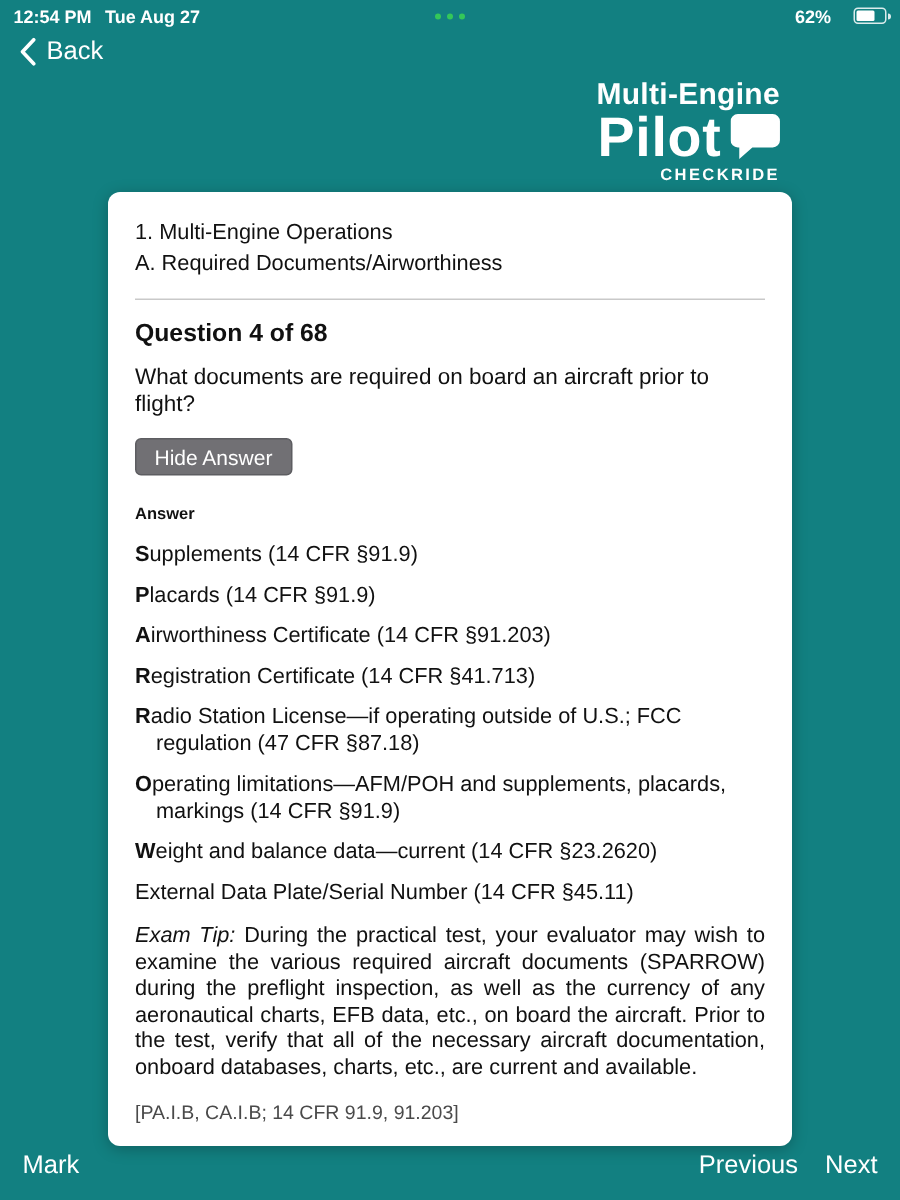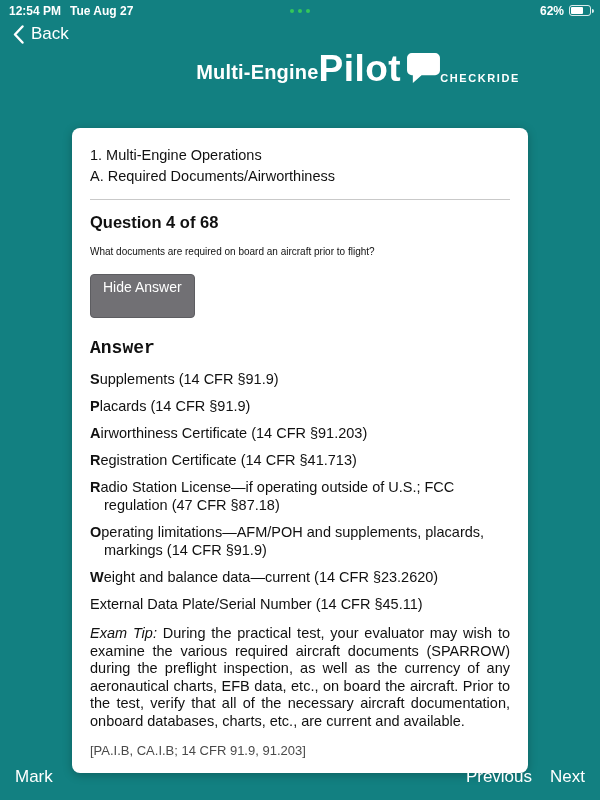--- a/index.html
+++ b/index.html
@@ -16,21 +16,21 @@
 
   
   .status-bar {
     position: absolute; top: 0; left: 0; right: 0; height: 21px;
     display: flex; align-items: center; justify-content: space-between;
     padding: 0 9px; font-size: 12px; font-weight: 600; color: #fff;
   }
   .status-left { display: flex; gap: 9px; }
   .status-dots { position: absolute; left: 50%; top: 9px; transform: translateX(-50%); display: flex; gap: 4px; }
   .status-dots i { width: 4px; height: 4px; border-radius: 50%; background: #34c759; display: block; }
-  .status-right { display: flex; align-items: center; gap: 5px; }
+  .status-right { display: flex; align-items: center; gap: 15px; }
   .battery {
     position: relative; display: inline-block;
     width: 22px; height: 11px;
     border: 1px solid rgba(255,255,255,.85); border-radius: 3px;
   }
   .battery-fill {
     position: absolute; left: 1px; top: 1px; bottom: 1px;
     width: 62%; background: #fff; border-radius: 1px; display: block;
   }
   .battery::after {
@@ -42,48 +42,48 @@
   
   .back-btn {
     position: absolute; top: 24px; left: 13px;
     display: flex; align-items: center; gap: 7px;
     font-size: 17px; color: #fff; cursor: pointer;
   }
 
   
   .logo {
     position: absolute; top: 52px; right: 80px;
-    display: flex; align-items: flex-end;
+    display: flex; flex-direction: column; align-items: flex-end;
     color: #fff; text-align: right;
   }
   .logo-line1 { font-size: 20px; font-weight: bold; letter-spacing: .2px; }
   .logo-row { display: flex; align-items: center; gap: 6px; margin-top: 1px; }
   .logo-pilot { font-size: 37px; font-weight: bold; line-height: .85; letter-spacing: .5px; }
   .logo-line3 { font-size: 11px; font-weight: bold; letter-spacing: 1.6px; margin-top: 4px; }
 
   
   .card {
     position: absolute; left: 72px; top: 128px; width: 456px;
     background: #fff; border-radius: 8px;
     box-shadow: 0 2px 10px rgba(0,0,0,.25);
     padding: 17px 18px 15px 18px;
     color: #111;
   }
   .crumb { font-size: 14.5px; line-height: 21px; color: #111; }
   .divider { border: none; border-top: 1px solid #c9c9c9; margin: 12px 0 13px; }
   .q-header { font-size: 16.5px; font-weight: bold; margin-bottom: 11px; }
-  .q-text { font-size: 10px; line-height: 18px; }
+  .q-text { font-size: 15px; line-height: 18px; }
   .hide-answer {
     margin: 13px 0 20px;
     background: #717074; color: #fff;
     border: 1px solid #5d5d61; border-radius: 4px;
     font-family: "Liberation Sans", sans-serif;
-    font-size: 14px; padding: 4px 12px 22px; cursor: pointer;
+    font-size: 14px; padding: 4px 12px 3px; cursor: pointer;
   }
-  .a-header { font-size: 18px; font-weight: bold; margin-bottom: 12px; font-family: Liberation Mono, monospace; }
+  .a-header { font-size: 11px; font-weight: bold; margin-bottom: 12px; }
   .answer-item {
     font-size: 14.5px; line-height: 18px; margin-bottom: 9px;
     padding-left: 14px; text-indent: -14px;
   }
   .answer-item .lead { font-weight: bold; }
   .exam-tip { font-size: 14.5px; line-height: 17.5px; text-align: justify; margin-top: 12px; }
   .tip-label { font-style: italic; }
   .reference { font-size: 13px; color: #4a4a4a; margin-top: 13px; }
 
   

